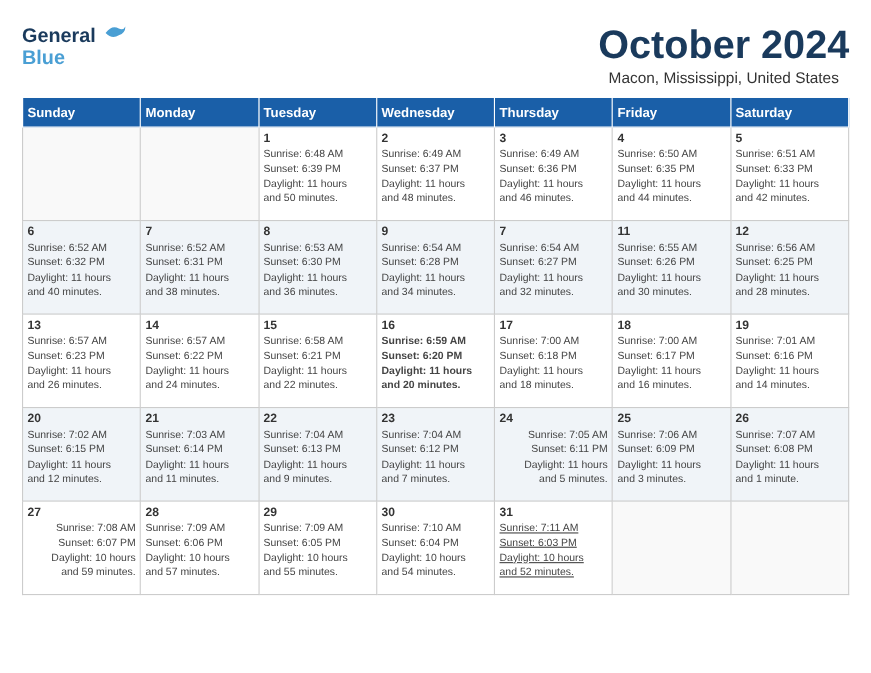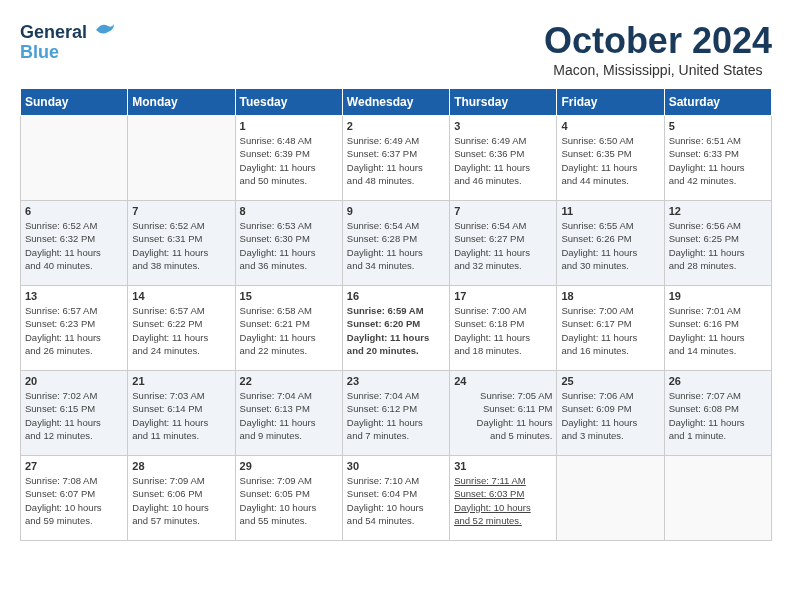--- a/index.html
+++ b/index.html
@@ -300,21 +300,21 @@
           <span class="day-num">26</span>
           <div class="day-detail" style="white-space: pre-line;">Sunrise: 7:07 AM
 Sunset: 6:08 PM
 Daylight: 11 hours
 and 1 minute.</div>
         </td>
       </tr>
       <tr>
         <td>
           <span class="day-num">27</span>
-          <div class="day-detail" style="white-space: pre-line;">Sunrise: 7:08 AM
+          <div class="day-detail" style="white-space: pre-line; text-align: right;">Sunrise: 7:08 AM
 Sunset: 6:07 PM
 Daylight: 10 hours
 and 59 minutes.</div>
         </td>
         <td>
           <span class="day-num">28</span>
           <div class="day-detail" style="white-space: pre-line;">Sunrise: 7:09 AM
 Sunset: 6:06 PM
 Daylight: 10 hours
 and 57 minutes.</div>

